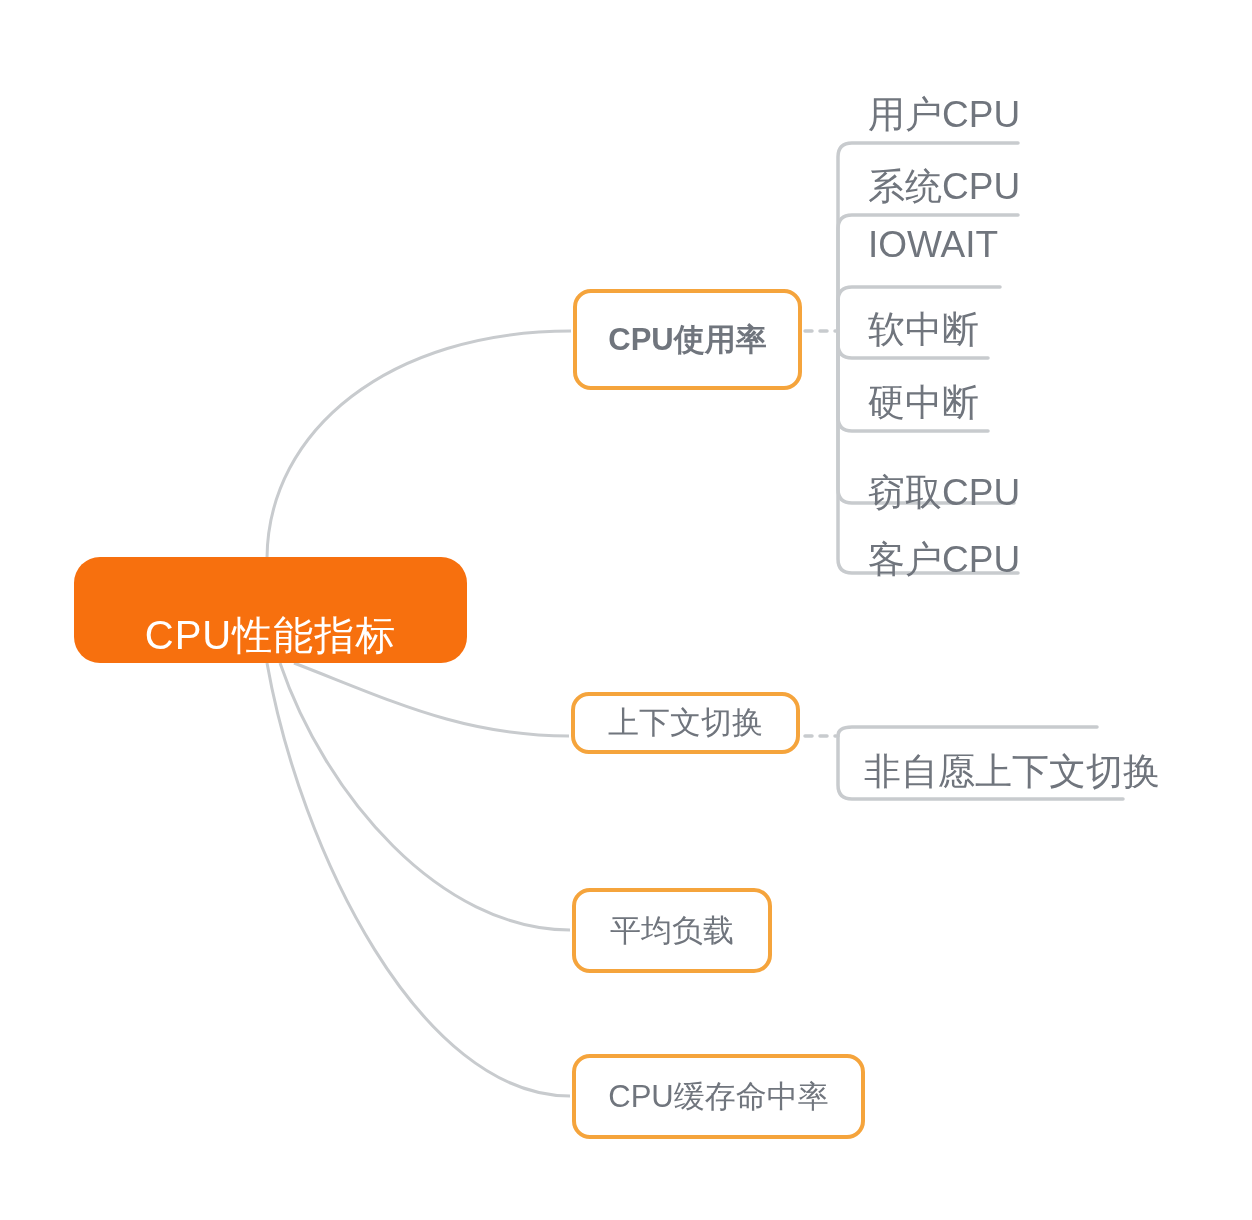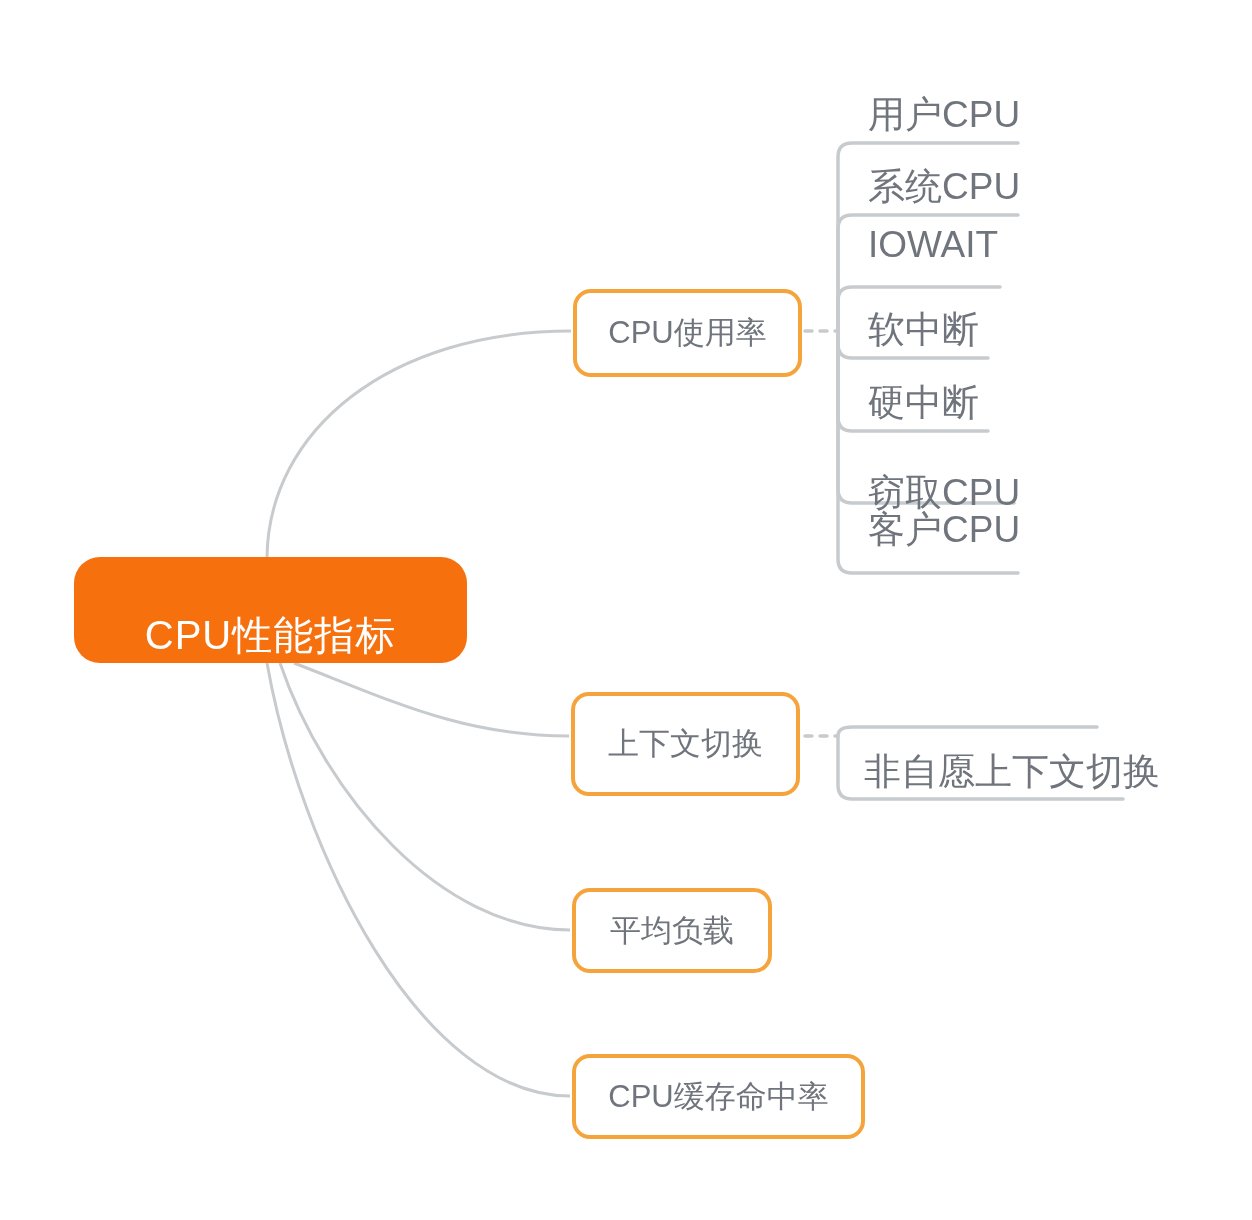--- a/index.html
+++ b/index.html
@@ -110,39 +110,39 @@
     <g>
       <path class="child-conn" d="M 838 736 Q 838 727 852 727 H 1097"></path>
       <path class="child-conn" d="M 838 736 V 785 Q 838 799 852 799 H 1123"></path>
     </g>
   </svg>
 
   <div class="root-node">
     <span>CPU性能指标</span>
   </div>
 
-  <div class="branch-node" style="left:573px; top:289px; width:229px; height:88px;">
+  <div class="branch-node" style="left:573px; top:289px; width:229px; height:101px;font-weight:bold;">
     <span>CPU使用率</span>
   </div>
 
-  <div class="branch-node" style="left:571px; top:692px; width:229px; height:104px;">
+  <div class="branch-node" style="left:571px; top:692px; width:229px; height:62px;">
     <span>上下文切换</span>
   </div>
 
   <div class="branch-node" style="left:572px; top:1054px; width:293px; height:85px;">
     <span>CPU缓存命中率</span>
   </div>
 
   <div class="branch-node" style="left:572px; top:888px; width:200px; height:85px;">
     <span>平均负载</span>
   </div>
 
   <div class="leaf-label" style="left:868px; top:95px;">用户CPU</div>
   <div class="leaf-label" style="left:868px; top:167px;">系统CPU</div>
   <div class="leaf-label" style="left:868px; top:225px;">IOWAIT</div>
   <div class="leaf-label" style="left:868px; top:310px;">软中断</div>
   <div class="leaf-label" style="left:868px; top:383px;">硬中断</div>
   <div class="leaf-label" style="left:868px; top:455px;margin-top:18px;">窃取CPU</div>
-  <div class="leaf-label" style="left:868px; top:510px;">客户CPU</div>
+  <div class="leaf-label" style="left:868px; top:540px;">客户CPU</div>
 
   <div class="leaf-label" style="left:864px; top:752px;">非自愿上下文切换</div>
 
 </div>
 
 </body></html>

